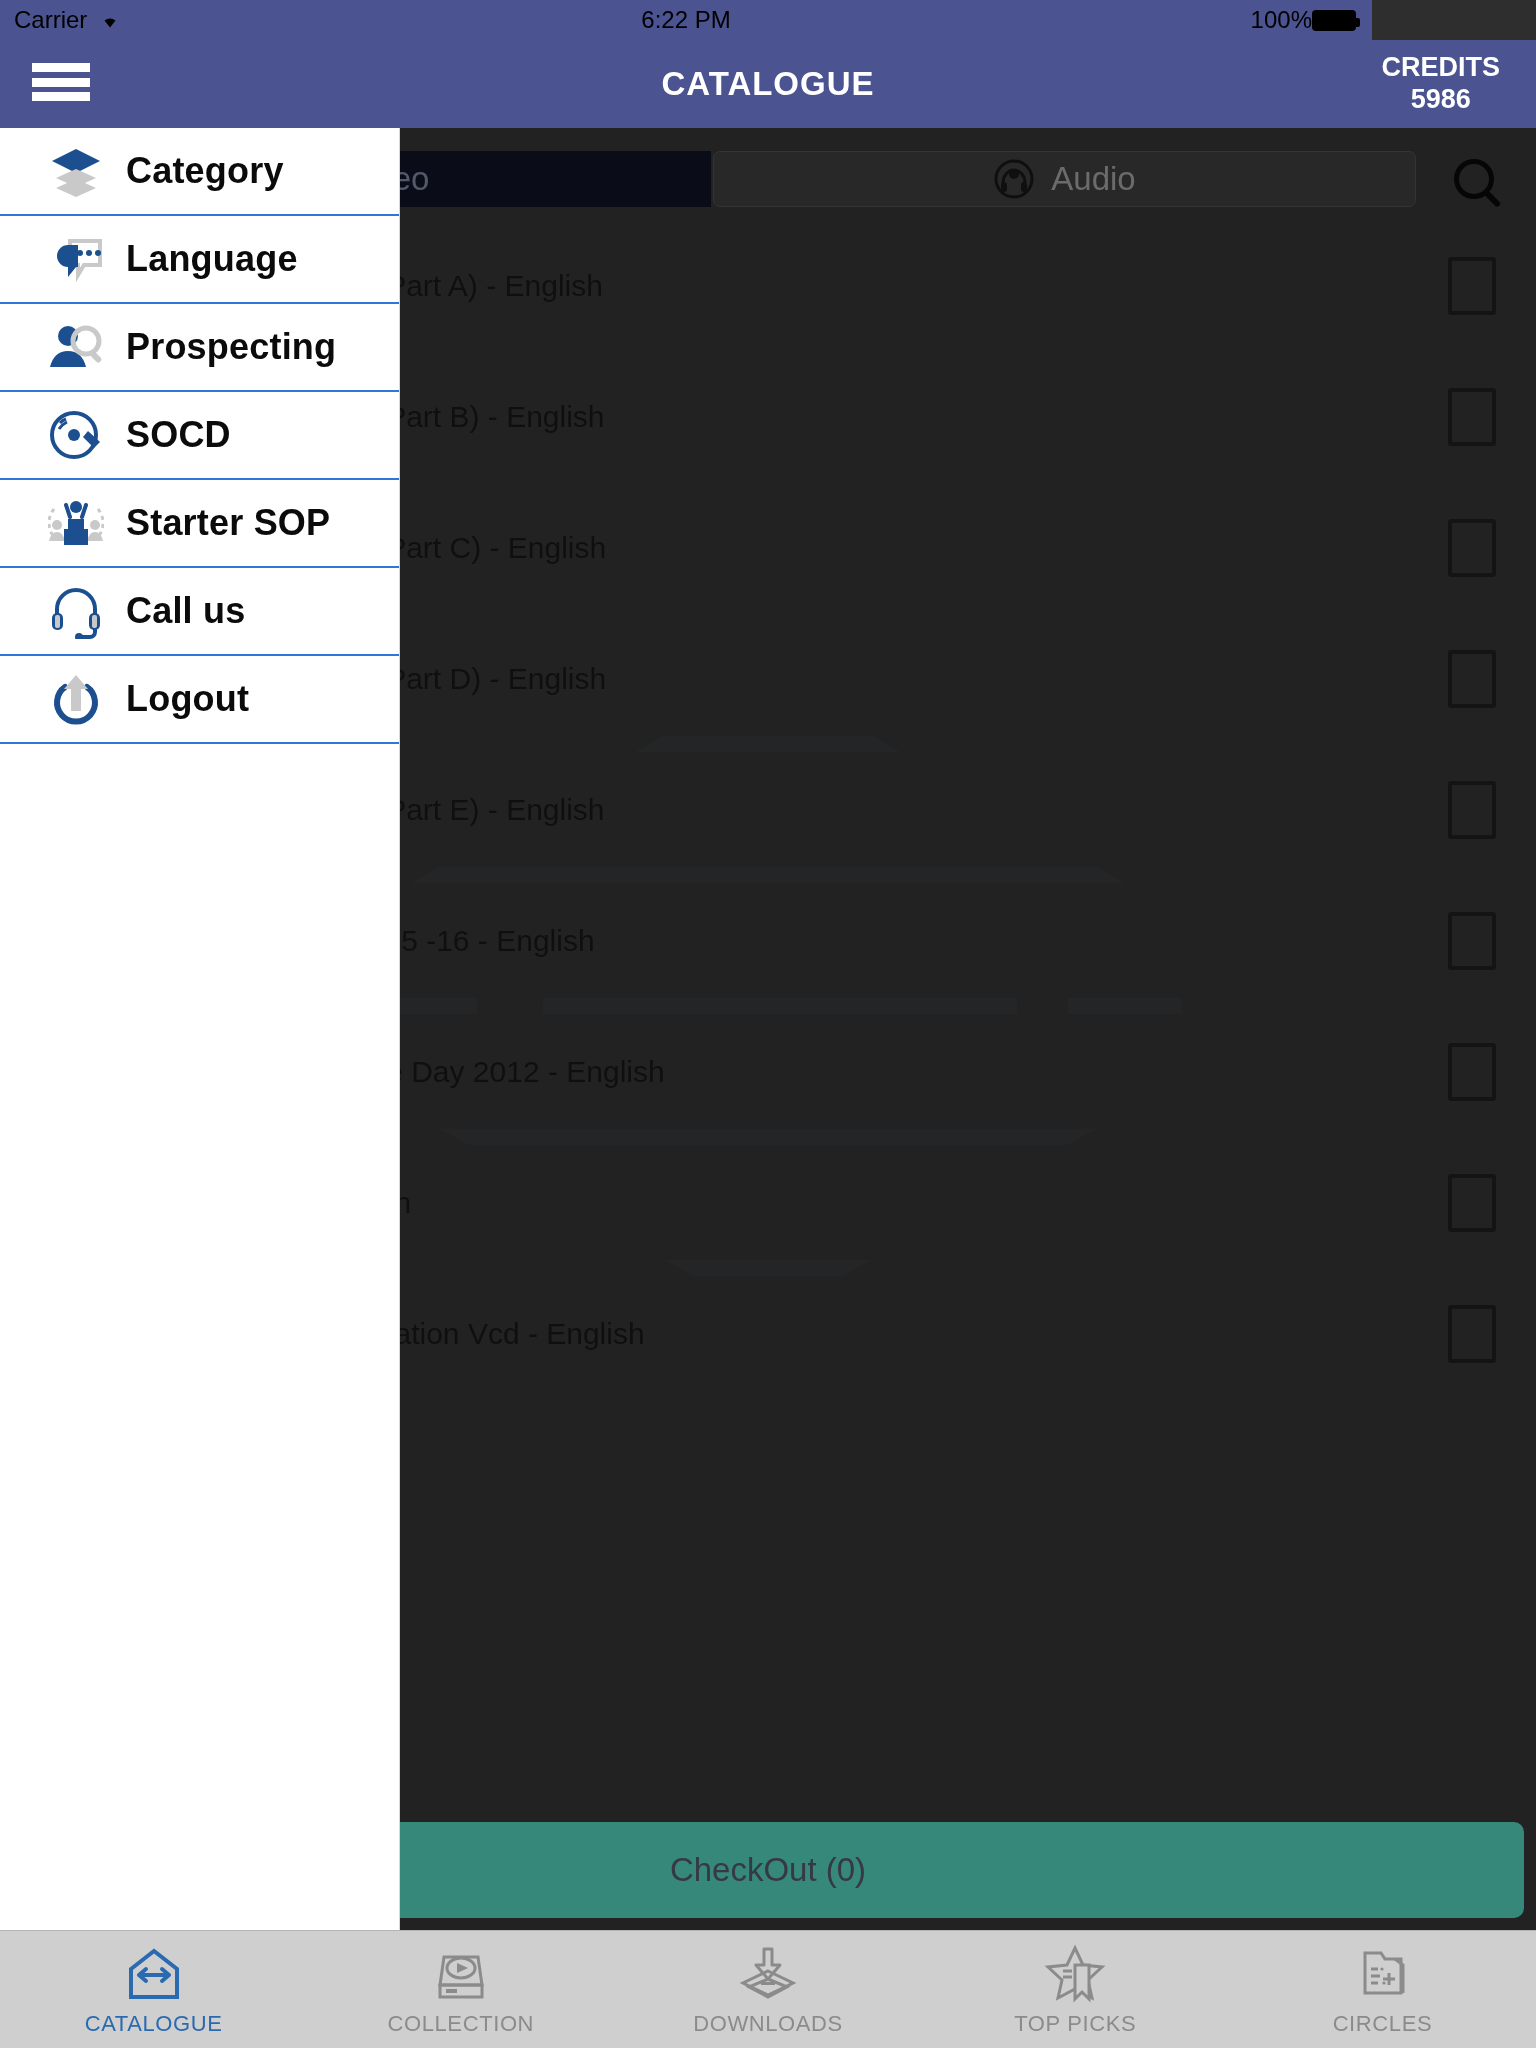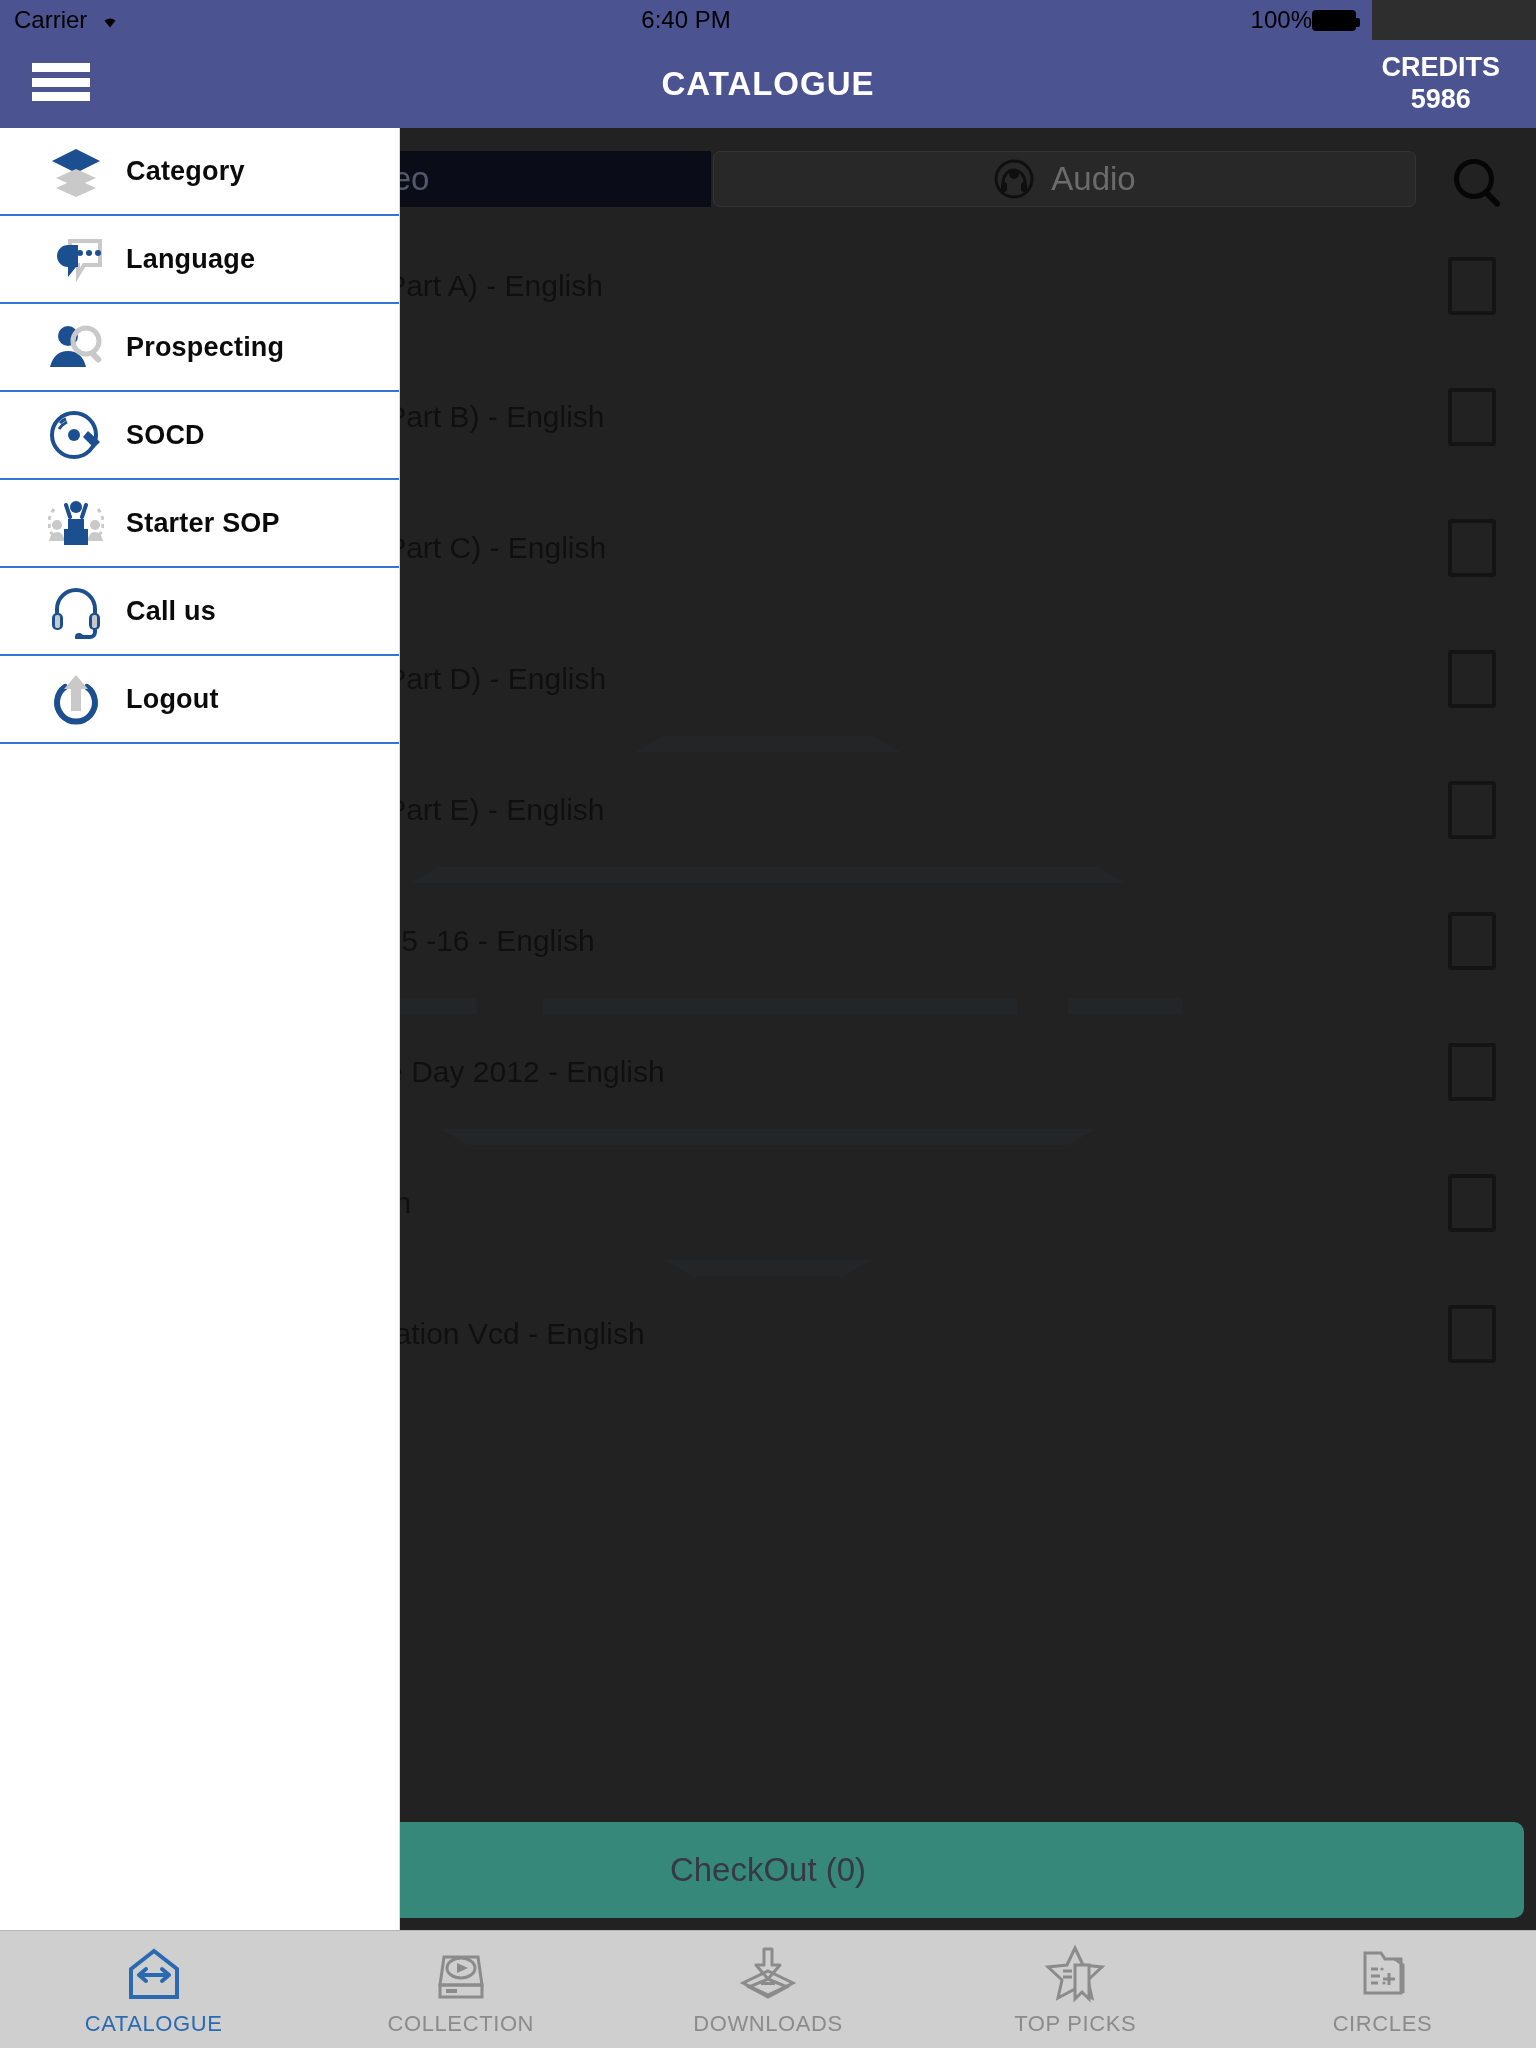--- a/index.html
+++ b/index.html
@@ -125,37 +125,37 @@
   .drawer{
     position:absolute; top:128px; left:0; width:400px; height:1802px;
     background:#fff; z-index:50; border-right:1px solid #d8d8d8;
   }
   .menu-item{
     height:88px; display:flex; align-items:center; gap:22px;
     padding-left:48px; border-bottom:2px solid #2f76d6; cursor:pointer;
     background:#fff;
   }
   .menu-item:first-child{ border-top:none; }
-  .menu-label{ font-size:27px; font-weight:700; color:#0b0b0b; letter-spacing:0.2px;}
+  .menu-label{ font-size:36px; font-weight:700; color:#0b0b0b; letter-spacing:0.2px;}
   .menu-ico{ width:56px; height:56px; flex:none; }
   .drawer-rest{ flex:1; background:#fff; }
 </style>
 </head>
 <body>
 
 <div id="screen">
 
   <div class="statusbar">
     <div class="sb-left">
       <span>Carrier</span>
       <svg class="ico" width="26" height="22" viewBox="0 0 26 22">
         <path d="M13 18.5 L7.5 11.5 Q13 7.5 18.5 11.5 Z" fill="#000"></path>
       </svg>
     </div>
-    <div class="sb-center">6:40 PM</div>
+    <div class="sb-center">6:22 PM</div>
     <div class="sb-right">
       <span>100%</span>
       <span class="batt"></span>
     </div>
   </div>
 
   <div class="navbar">
     <div class="hamburger">
       <span></span>
       <span></span>

